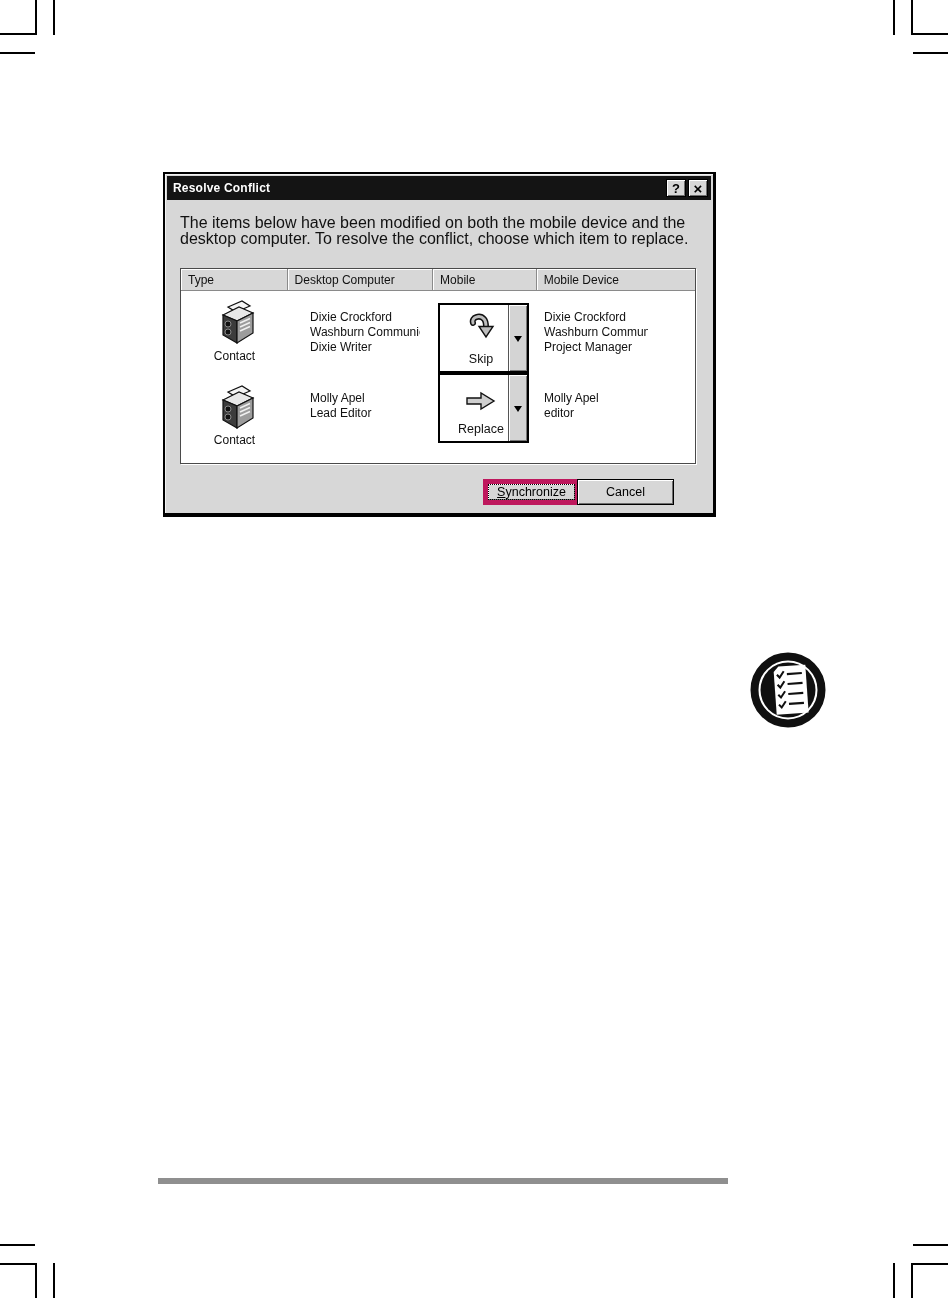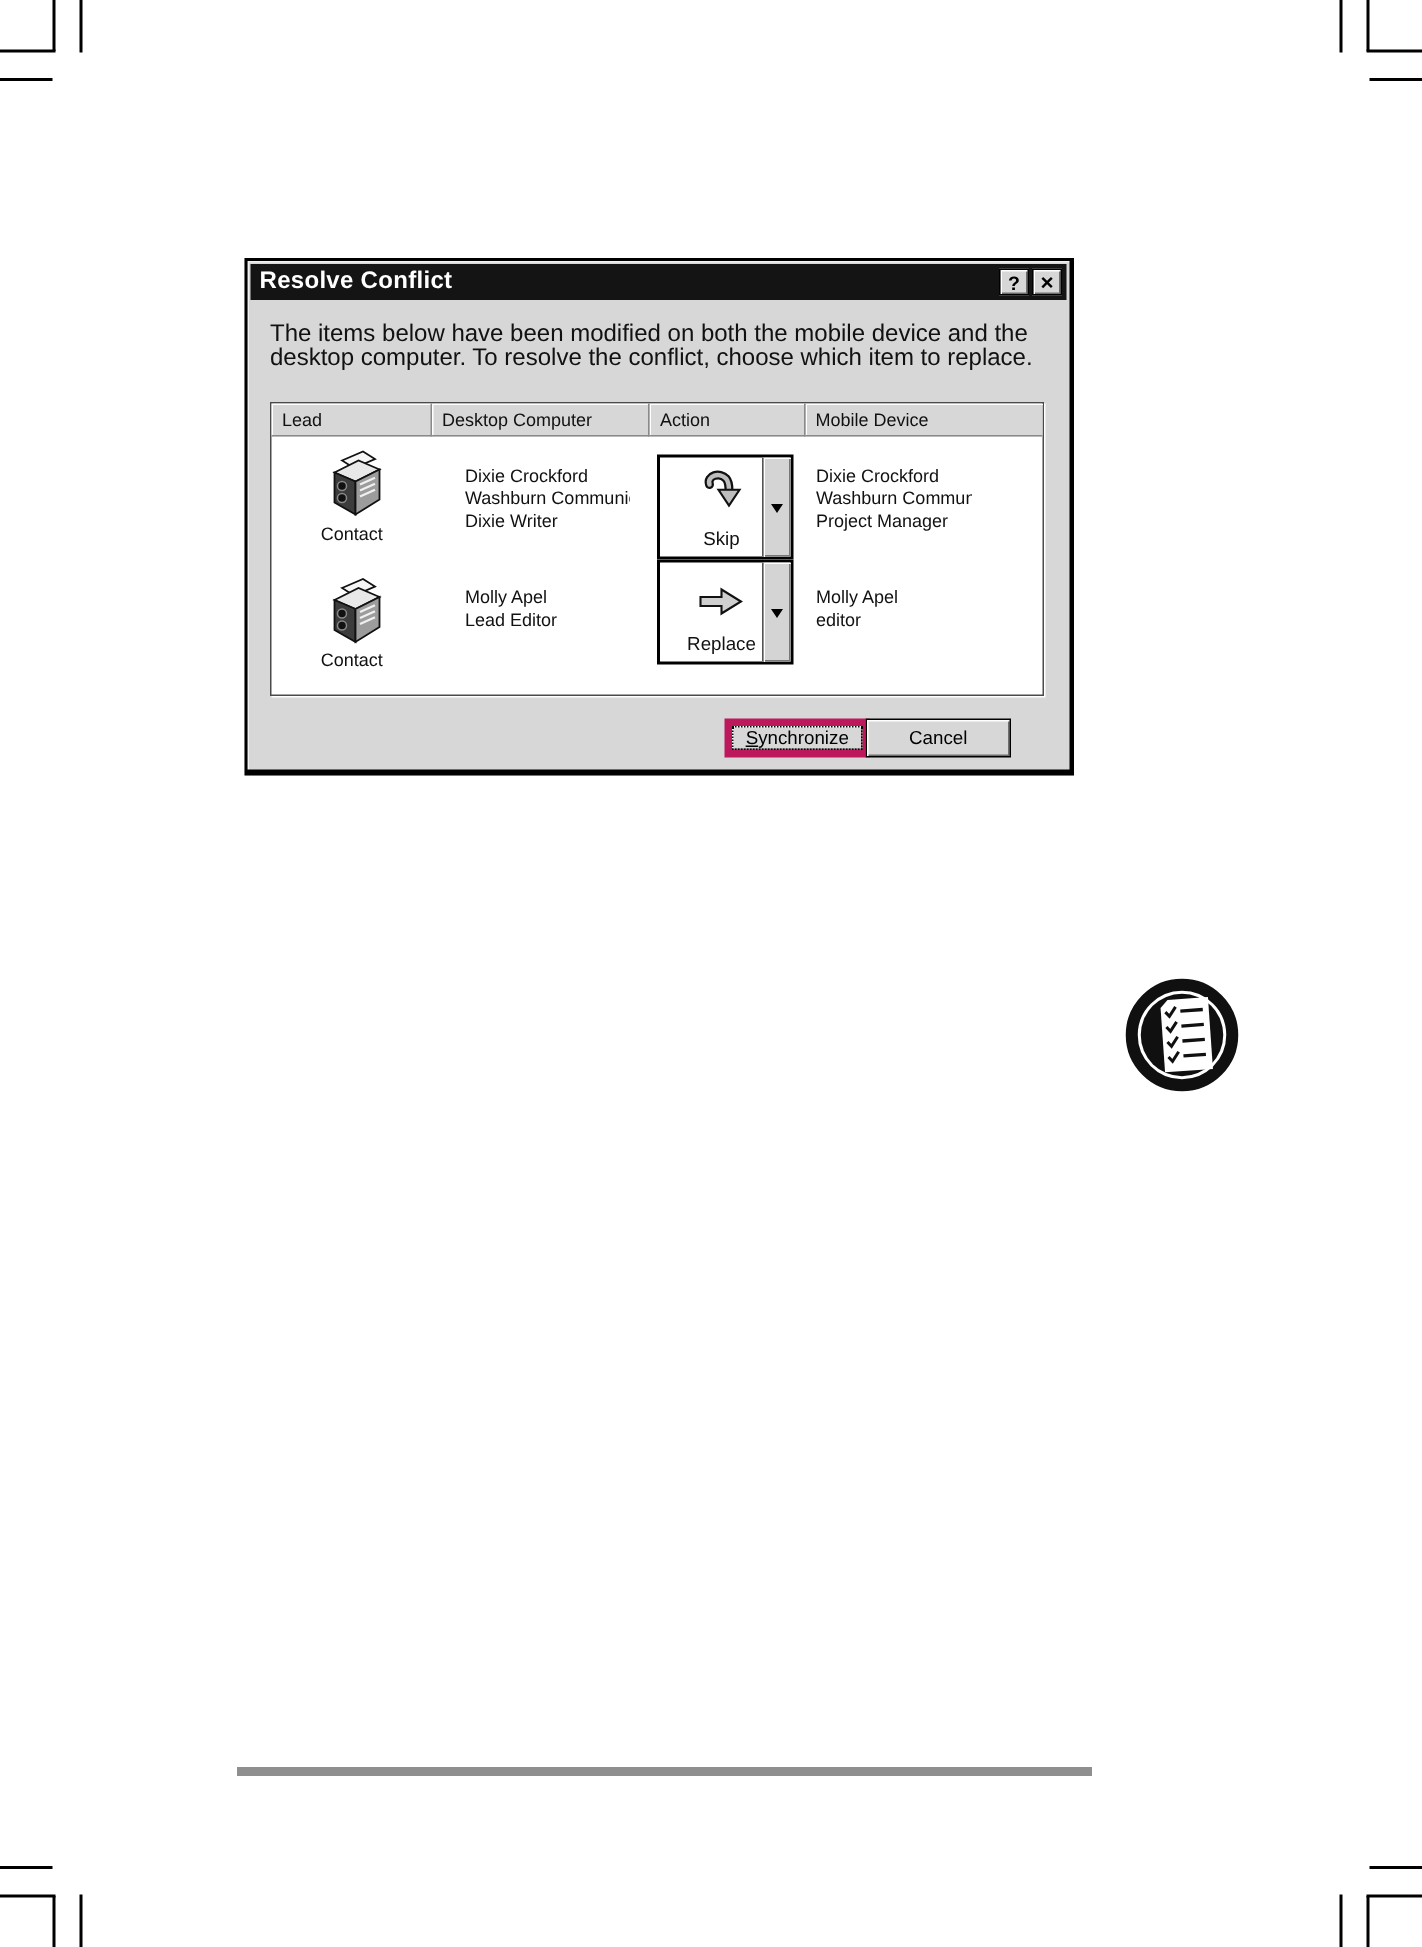--- a/index.html
+++ b/index.html
@@ -21,21 +21,21 @@
     position:absolute;left:163px;top:172px;width:553px;height:345px;
     background:var(--dialog-bg);
     border:2px solid #000;border-right-width:3px;border-bottom-width:4px;
     box-shadow:inset 1px 1px 0 #f2f2f2;
   }
   .titlebar{
     position:absolute;left:2px;top:2px;right:2px;height:24px;
     background:var(--title-bar);display:flex;align-items:center;
   }
   .titlebar .title{
-    color:#fff;font-weight:bold;font-size:16px;padding-left:6px;letter-spacing:.2px;
+    color:#fff;font-weight:bold;font-size:12px;padding-left:6px;letter-spacing:.2px;
   }
   .tb-buttons{position:absolute;right:3px;top:3px;display:flex;gap:2px;}
   .tb-btn{
     width:20px;height:18px;background:#d7d7d7;border:1px solid #000;
     box-shadow:inset 1px 1px 0 #fff, inset -1px -1px 0 #6e6e6e;
     display:flex;align-items:center;justify-content:center;
     font-weight:bold;font-size:13px;line-height:1;color:#000;
   }
   .instruction{
     position:absolute;left:15px;top:41px;width:527px;
@@ -131,23 +131,23 @@
       <span class="tb-btn" style="font-size:15px">
           <span>×</span>
         </span>
     </span>
   </div>
 
   <div class="instruction">The items below have been modified on both the mobile device and the desktop computer. To resolve the conflict, choose which item to replace.</div>
 
   <div class="conflict-table">
     <div class="header-row">
-      <div class="hcell w-type">Lead</div>
+      <div class="hcell w-type">Type</div>
       <div class="hcell w-desktop">Desktop Computer</div>
-      <div class="hcell w-action">Action</div>
+      <div class="hcell w-action">Mobile</div>
       <div class="hcell w-mobile">Mobile Device</div>
     </div>
 
     <span class="type-icon" style="top:31px">
       <svg width="40" height="46" viewBox="0 0 40 46">
         <polygon points="11,7 25,1 33,6 19,12" fill="#f5f5f5" stroke="#111" stroke-width="1.2"></polygon>
         <polygon points="6,15 22,7 36,13 20,21" fill="#e8e8e8" stroke="#111" stroke-width="1.2"></polygon>
         <polygon points="6,15 20,21 20,43 6,35" fill="#3c3c3c" stroke="#111" stroke-width="1.2"></polygon>
         <polygon points="20,21 36,13 36,33 20,43" fill="#9c9c9c" stroke="#111" stroke-width="1.2"></polygon>
         <line x1="23" y1="23" x2="33" y2="18.5" stroke="#f0f0f0" stroke-width="1.5"></line>

